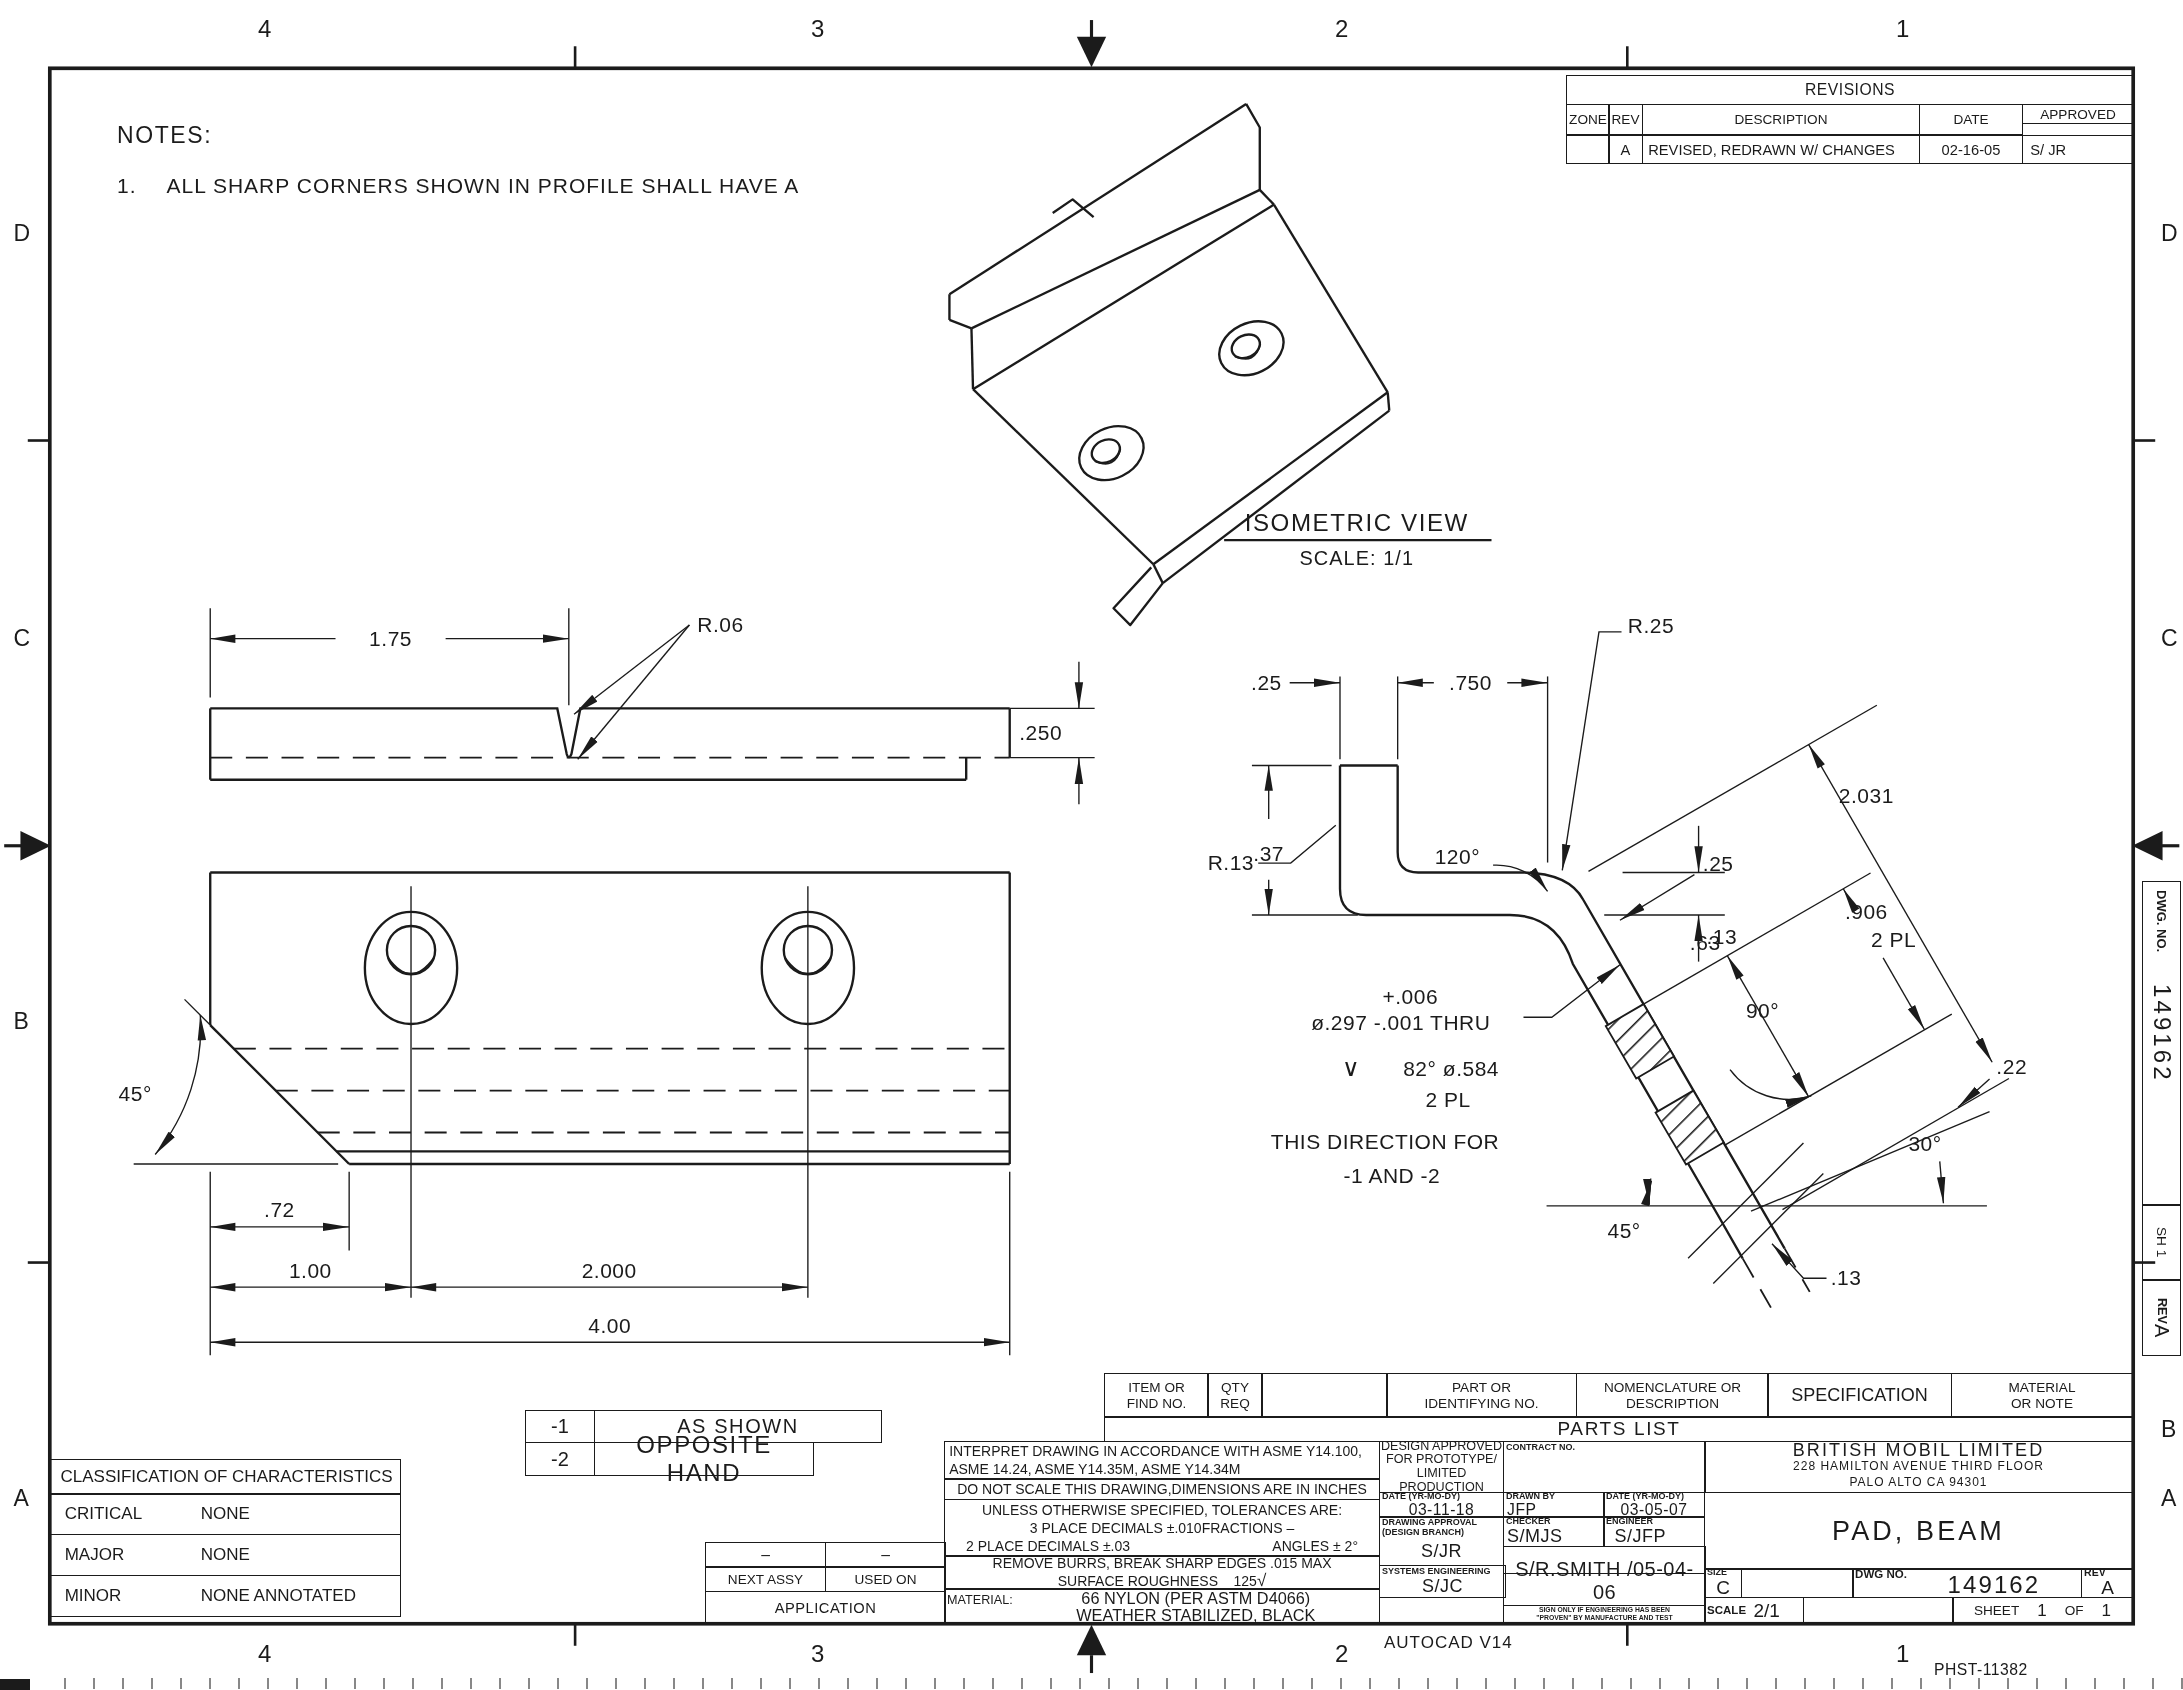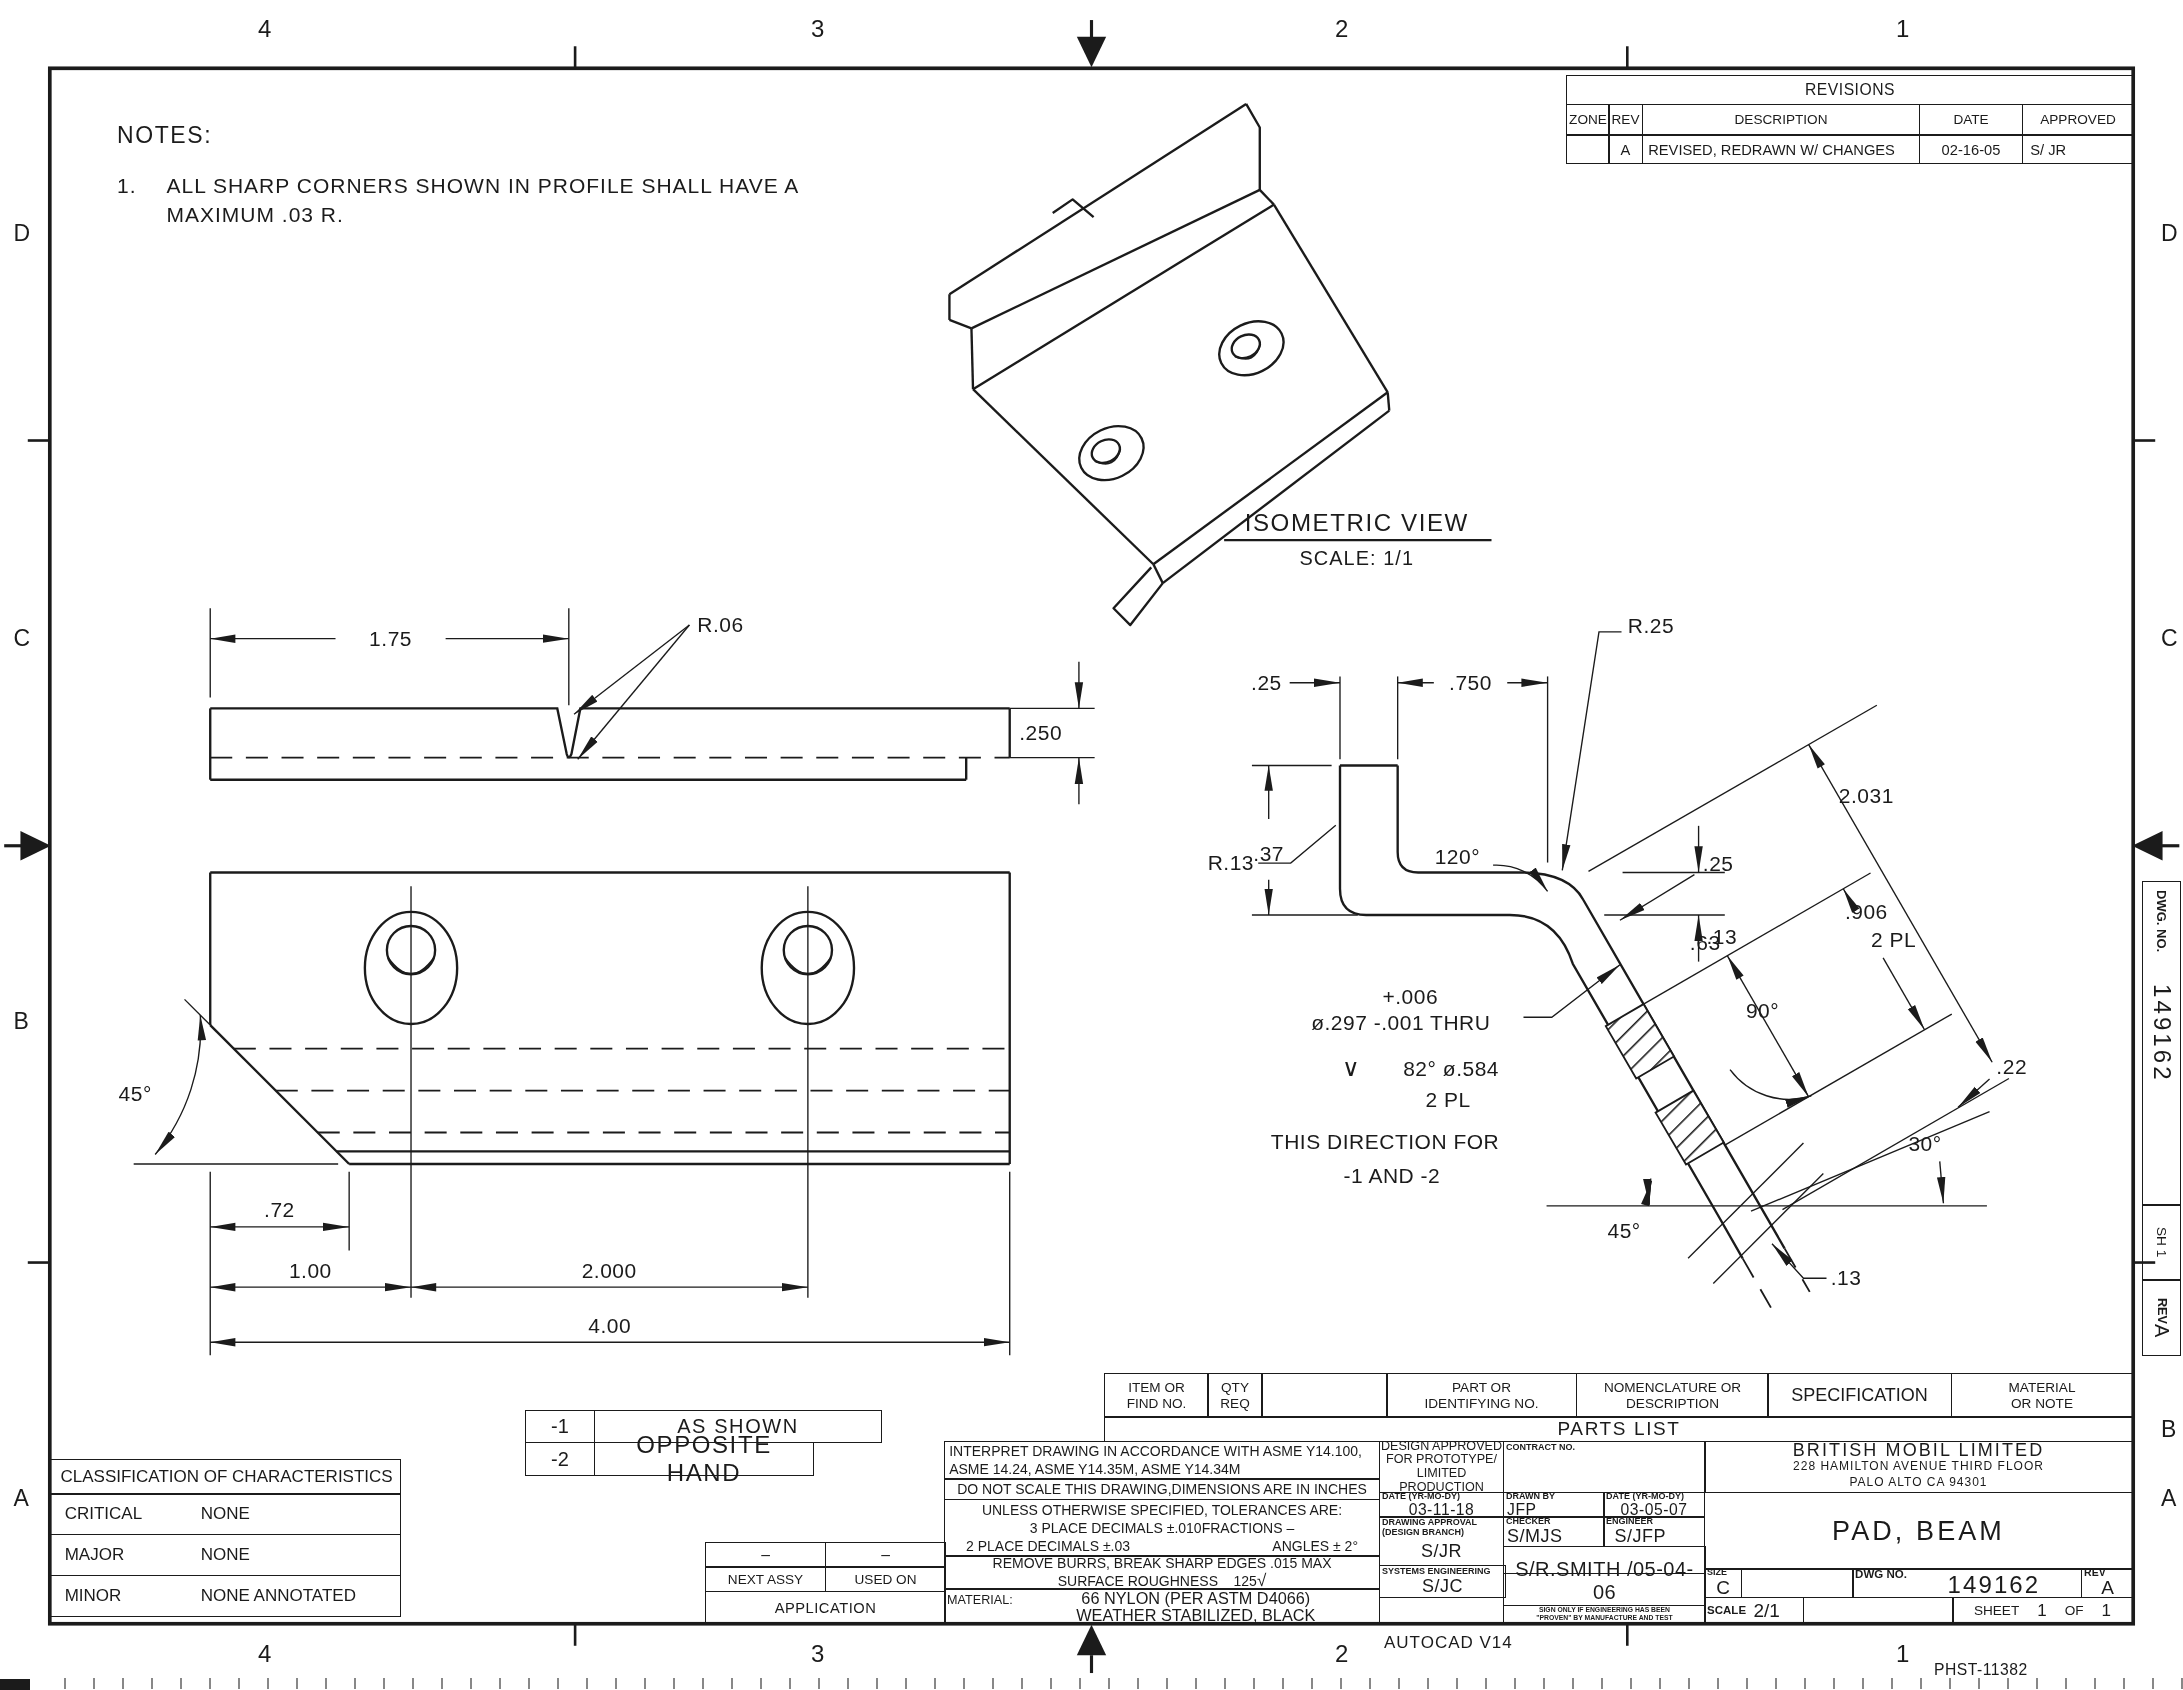--- a/index.html
+++ b/index.html
@@ -274,32 +274,31 @@
   <span class="zoneL" style="left:2161px;top:625px">C</span>
   <span class="zoneL" style="left:2161px;top:1416px">B</span>
   <span class="zoneL" style="left:2161px;top:1485px">A</span>
 
   <div class="abs" style="left:117px;top:122px;z-index:2">
     <div style="font-size:23px;letter-spacing:1.6px">NOTES:</div>
     <div style="margin-top:25px;font-size:21px;letter-spacing:1px;display:flex">
       <span>1.</span>
       <span style="margin-left:30px">
         <span style="display:block">ALL SHARP CORNERS SHOWN IN PROFILE SHALL HAVE A</span>
-        <span style="display:block;margin-top:5.2px">MAXIMUM .03 R.</span>
       </span>
     </div>
   </div>
 
   <div style="z-index:2">
     <div class="cell" style="left:1566px;top:75px;width:568px;height:30px;font-size:15.7px;letter-spacing:0.5px">REVISIONS</div>
     <div class="cell" style="left:1566px;top:104px;width:44px;height:31px;font-size:13.6px">ZONE</div>
     <div class="cell" style="left:1608px;top:104px;width:35px;height:31px;font-size:13.6px">REV</div>
     <div class="cell" style="left:1642px;top:104px;width:278px;height:31px;font-size:13.6px">DESCRIPTION</div>
     <div class="cell" style="left:1919px;top:104px;width:104px;height:31px;font-size:13.6px">DATE</div>
-    <div class="cell" style="left:2022px;top:104px;width:112px;height:31px;font-size:13.6px">APPROVED</div>
+    <div class="cell" style="left:2022px;top:104px;width:112px;height:20px;font-size:13.6px">APPROVED</div>
     <div class="cell" style="left:1566px;top:135px;width:44px;height:29px;font-size:14.7px"></div>
     <div class="cell" style="left:1608px;top:135px;width:35px;height:29px;font-size:14.7px">A</div>
     <div class="cell left" style="left:1642px;top:135px;width:278px;height:29px;font-size:14.7px;padding-left:5.2px">REVISED, REDRAWN W/ CHANGES</div>
     <div class="cell" style="left:1919px;top:135px;width:104px;height:29px;font-size:14.7px">02-16-05</div>
     <div class="cell left" style="left:2022px;top:135px;width:112px;height:29px;font-size:14.7px;padding-left:7.3px">S/ JR</div>
   </div>
 
   <div style="z-index:2">
     <div class="cell" style="left:525px;top:1410px;width:70px;height:33px;font-size:20px">-1</div>
     <div class="cell" style="left:594px;top:1410px;width:288px;height:33px;font-size:20px;letter-spacing:1.6px">AS SHOWN</div>

